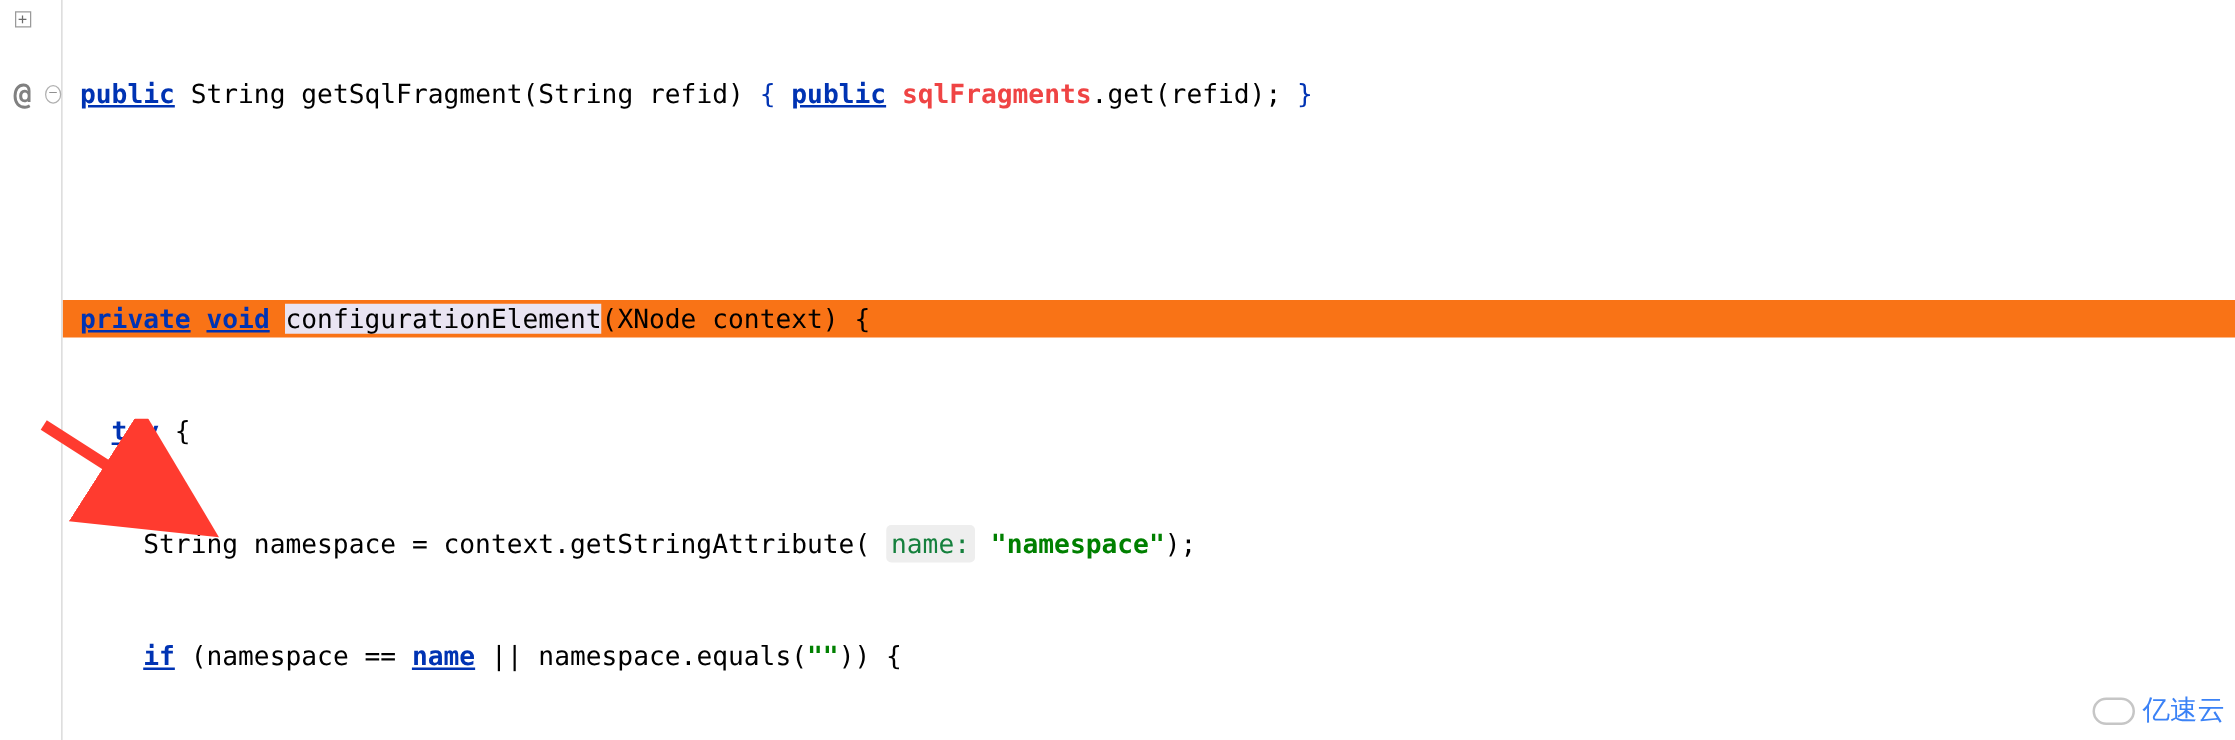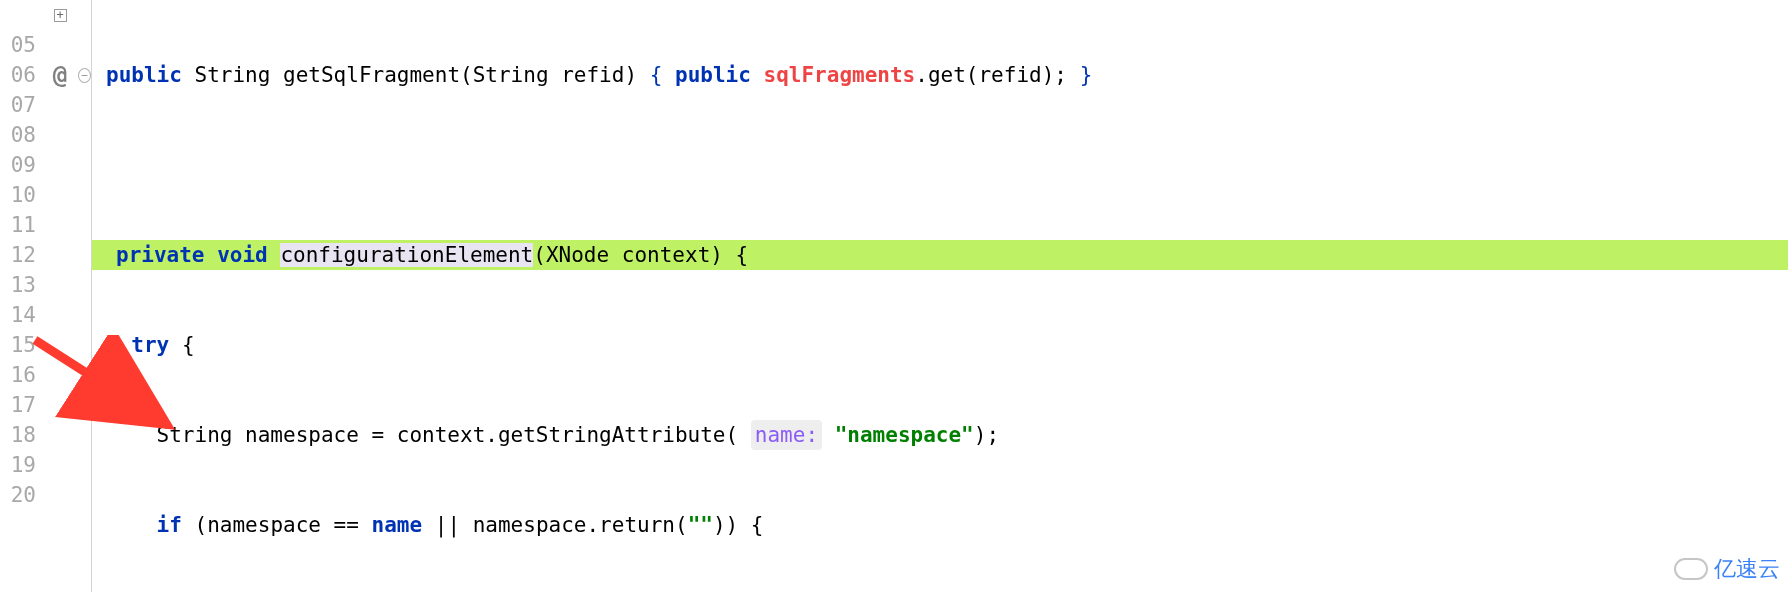--- a/index.html
+++ b/index.html
@@ -43,32 +43,32 @@
   .code {
     flex:1;
     padding-left:14px;
     white-space:pre;
   }
   .ln   { height:30px; }
   .mark { height:30px; display:flex; align-items:center; justify-content:center; }
   .bord { height:30px; display:flex; align-items:center; justify-content:center; }
   .code-line { height:30px; white-space:pre; }
   .code-line.current {
-    background:#bef264;
+    background:#f97316;
     margin-left:-14px;
-    padding-left:24px;
+    padding-left:14px;
   }
-  .kw     { color:#0033b3; font-weight:bold; }
+  .kw     { color:#0033b3; font-weight:bold;text-decoration:underline; }
   .kw-nb  { color:#0033b3; }
   .str    { color:#008000; font-weight:bold; }
   .field  { color:#ef4444; font-weight:bold; }
   .method-decl { background:#e9e4f2; }
   .hint {
     background:#eeeeee;
-    color:#8b5cf6;
+    color:#15803d;
     border-radius:4px;
     padding:3px 4px;
     font-weight:normal;
   }
   .plus-box {
     width:13px; height:13px;
     border:1px solid #9a9a9a;
     display:inline-flex;
     align-items:center;
     justify-content:center;
@@ -102,40 +102,20 @@
   .cloud {
     width:34px;height:22px;border:2px solid #c6c6c6;border-radius:12px;
     position:relative;
   }
 </style>
 </head>
 <body>
 
 <div class="editor">
 
-  <div class="gutter-lines">
-    <div class="ln"></div>
-    <div class="ln">05</div>
-    <div class="ln">06</div>
-    <div class="ln">07</div>
-    <div class="ln">08</div>
-    <div class="ln">09</div>
-    <div class="ln">10</div>
-    <div class="ln">11</div>
-    <div class="ln">12</div>
-    <div class="ln">13</div>
-    <div class="ln">14</div>
-    <div class="ln">15</div>
-    <div class="ln">16</div>
-    <div class="ln">17</div>
-    <div class="ln">18</div>
-    <div class="ln">19</div>
-    <div class="ln">20</div>
-    <div class="ln"></div>
-  </div>
 
   <div class="gutter-marks">
     <div class="mark">
         <span class="plus-box">+</span>
       </div>
     <div class="mark"></div>
     <div class="mark">
         <span class="at-sign">@</span>
       </div>
     <div class="mark"></div>
@@ -177,21 +157,21 @@
       <div class="bord"></div>
       <div class="bord"></div>
   </div>
 
   <div class="code">
     <div class="code-line"><span class="kw">public</span> <span>String</span> <span>getSqlFragment</span><span>(String refid)</span> <span class="kw-nb">{</span> <span class="kw">public</span> <span class="field">sqlFragments</span><span>.get(refid);</span> <span class="kw-nb">}</span></div>
     <div class="code-line"></div>
     <div class="code-line current"><span class="kw">private</span> <span class="kw">void</span> <span class="method-decl">configurationElement</span><span>(XNode context) {</span></div>
     <div class="code-line">  <span class="kw">try</span><span> {</span></div>
     <div class="code-line">    <span>String namespace = context.getStringAttribute( </span><span class="hint">name:</span> <span class="str">"namespace"</span><span>);</span></div>
-    <div class="code-line">    <span class="kw">if</span><span> (namespace == </span><span class="kw">name</span><span> || namespace.return(</span><span class="str">""</span><span>)) {</span></div>
+    <div class="code-line">    <span class="kw">if</span><span> (namespace == </span><span class="kw">name</span><span> || namespace.equals(</span><span class="str">""</span><span>)) {</span></div>
     
     
     
     
     
     
     
     
     
     

